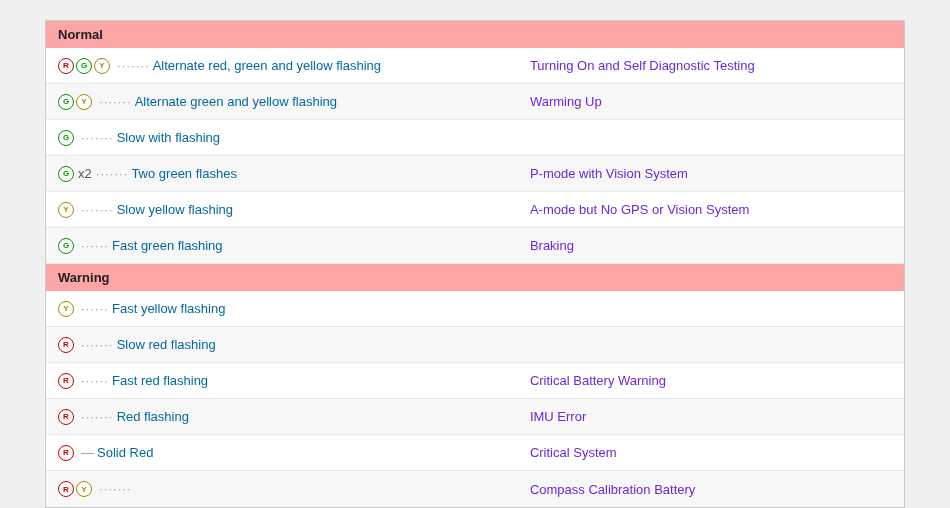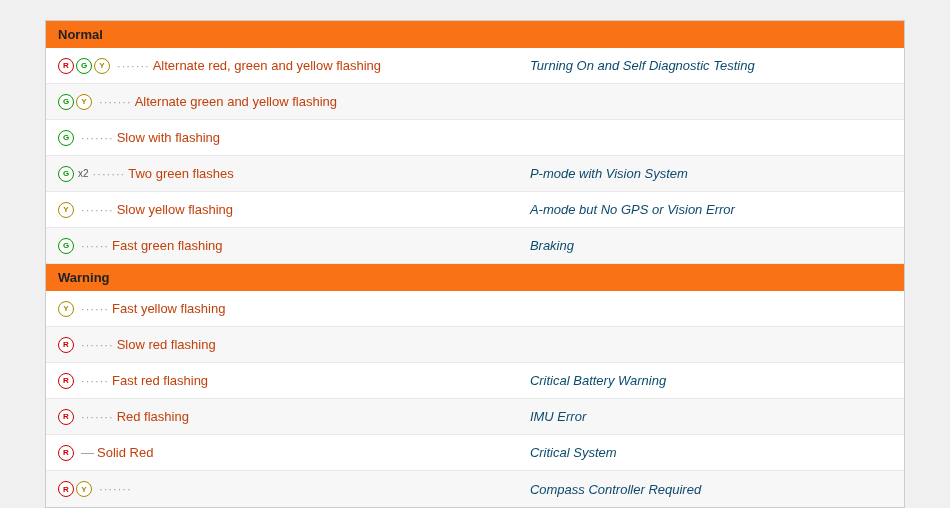--- a/index.html
+++ b/index.html
@@ -13,21 +13,21 @@
       width: 950px;
       min-height: 508px;
     }
     .table-container {
       background: #fff;
       border: 1px solid #ccc;
       width: 860px;
       margin: 20px auto;
     }
     .section-header {
-      background: #f97316;
+      background: #fca5a5;
       padding: 6px 12px;
       font-weight: bold;
       font-size: 13px;
       color: #222;
     }
     .row {
       display: flex;
       align-items: center;
       border-bottom: 1px solid #e8e8e8;
       min-height: 36px;
@@ -43,22 +43,21 @@
     }
     .left-col {
       display: flex;
       align-items: center;
       width: 55%;
       padding: 6px 12px;
     }
     .right-col {
       width: 45%;
       padding: 6px 12px;
-      color: #0c4a6e;
-      font-style: italic;
+      color: #6d28d9;
     }
     .led-group {
       display: inline-flex;
       align-items: center;
       gap: 2px;
       margin-right: 4px;
     }
     .led {
       width: 16px;
       height: 16px;
@@ -81,26 +80,26 @@
       color: #999;
       margin: 0 3px;
       letter-spacing: 1px;
     }
     .dash {
       font-size: 13px;
       color: #999;
       margin: 0 3px;
     }
     .x2 {
-      font-size: 10px;
+      font-size: 13px;
       color: #555;
       margin-right: 1px;
     }
     .desc-text {
-      color: #c2410c;
+      color: #0369a1;
       font-size: 13px;
     }
   </style>
 </head>
 <body>
 
 <div class="table-container">
 <div class="section-header">Normal</div>
     <div class="row white">
       <div class="left-col">
@@ -116,20 +115,21 @@
     </div>
     <div class="row alt">
       <div class="left-col">
         <span class="led-group">
           <span class="led green">G</span>
           <span class="led yellow">Y</span>
         </span>
         <span class="dots"> ·······</span>
         <span class="desc-text">Alternate green and yellow flashing</span>
       </div>
+      <div class="right-col">Warming Up</div>
     </div>
     <div class="row white">
       <div class="left-col">
         <span class="led-group">
           <span class="led green">G</span>
         </span>
         <span class="dots"> ·······</span>
         <span class="desc-text">Slow with flashing</span>
       </div>
     </div>
@@ -145,21 +145,21 @@
       <div class="right-col">P-mode with Vision System</div>
     </div>
     <div class="row white">
       <div class="left-col">
         <span class="led-group">
           <span class="led yellow">Y</span>
         </span>
         <span class="dots"> ·······</span>
         <span class="desc-text">Slow yellow flashing</span>
       </div>
-      <div class="right-col">A-mode but No GPS or Vision Error</div>
+      <div class="right-col">A-mode but No GPS or Vision System</div>
     </div>
     <div class="row alt">
       <div class="left-col">
         <span class="led-group">
           <span class="led green">G</span>
         </span>
         <span class="dots"> ······</span>
         <span class="desc-text">Fast green flashing</span>
       </div>
       <div class="right-col">Braking</div>
@@ -214,15 +214,15 @@
       <div class="right-col">Critical System</div>
     </div>
     <div class="row alt">
       <div class="left-col">
         <span class="led-group">
           <span class="led red">R</span>
           <span class="led yellow">Y</span>
         </span>
         <span class="dots"> ·······</span>
       </div>
-      <div class="right-col">Compass Controller Required</div>
+      <div class="right-col">Compass Calibration Battery</div>
     </div>
   </div>
 
 </body></html>

